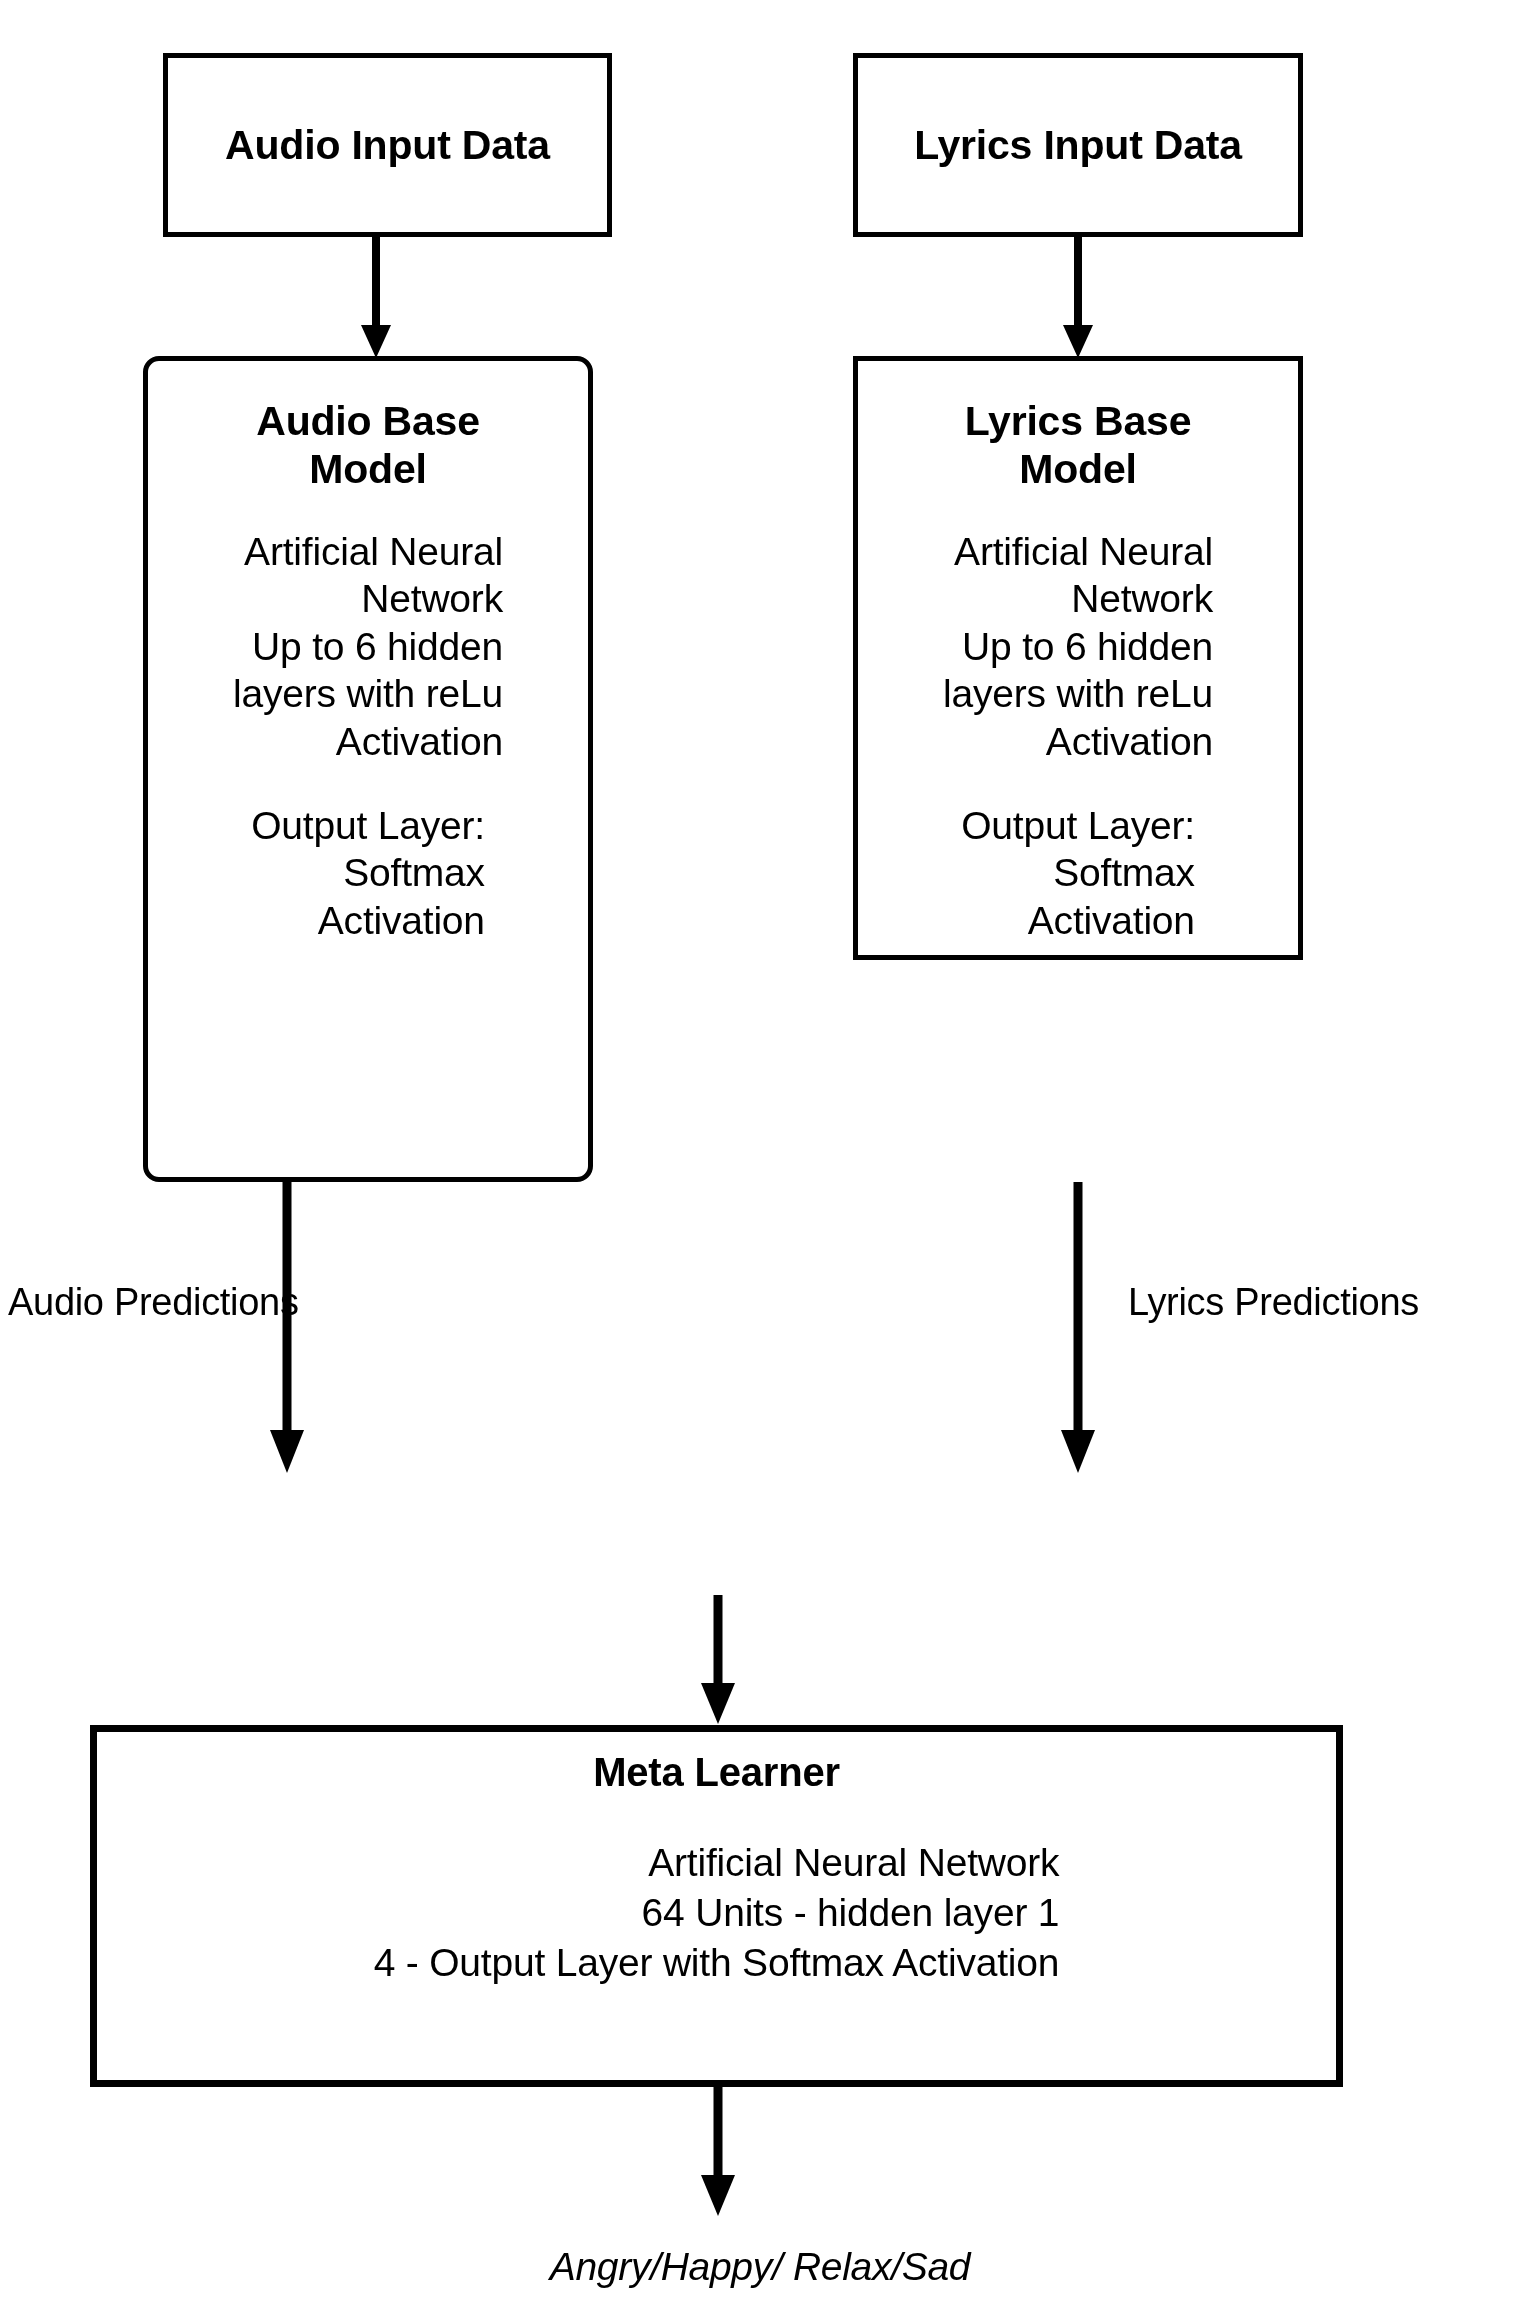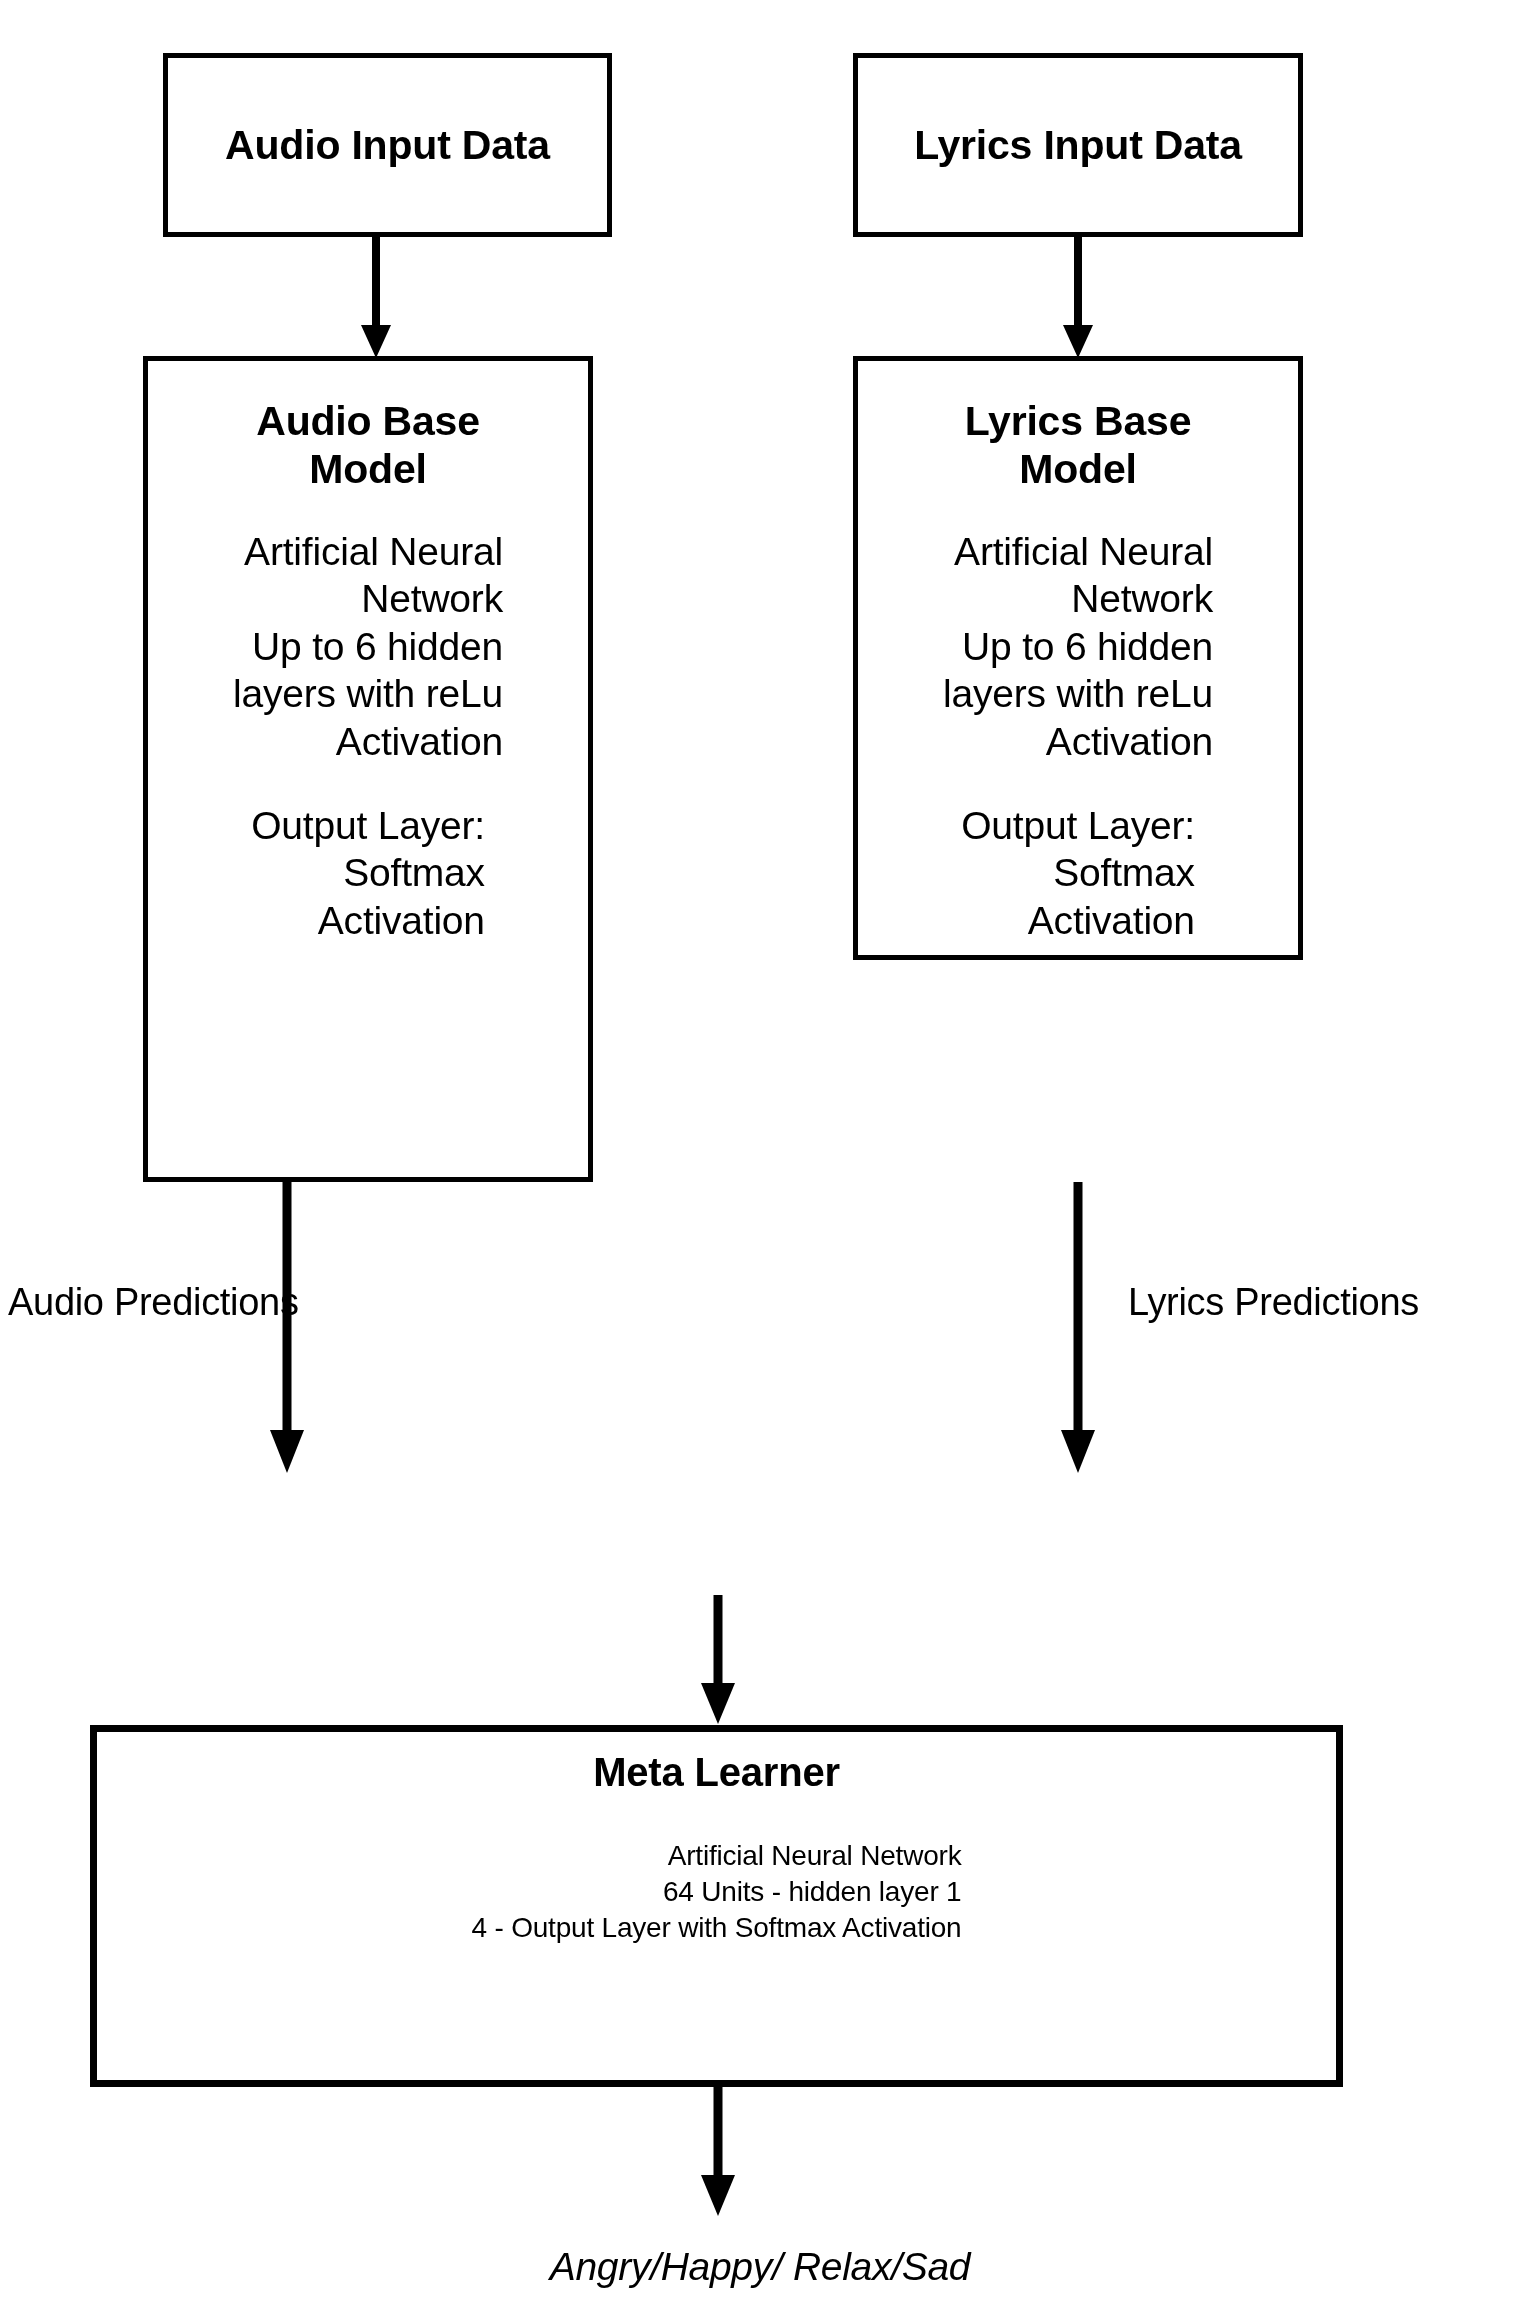--- a/index.html
+++ b/index.html
@@ -78,21 +78,21 @@
     font-size: 37px;
     letter-spacing: 0.3px;
   }
 
   
   .meta-box .node-title {
     font-size: 40px;
     margin-top: 17px;
   }
   .meta-box .node-body {
-    font-size: 28px;
+    font-size: 39px;
     margin-top: 42px;
     line-height: 1.28;
   }
 
   
   .edge-label {
     position: absolute;
     font-size: 38px;
     letter-spacing: -0.3px;
     white-space: nowrap;
@@ -136,21 +136,21 @@
     </svg>
   </div>
 
   <div class="arrow" style="left:1062px; top:237px; width:32px; height:122px;">
     <svg width="32" height="122" viewBox="0 0 32 122">
       <line x1="16" y1="0" x2="16" y2="96" stroke="#000" stroke-width="8"></line>
       <polygon points="16,121 1,88 31,88" fill="#000"></polygon>
     </svg>
   </div>
 
-  <div class="node base-box" style="left:143px; top:356px; width:450px; height:826px;">
+  <div class="node base-box" style="left:143px; top:356px; width:450px; height:826px;border-radius:16px;">
     <div class="node-title">Audio Base
 Model</div>
     <div class="node-body">Artificial Neural
 Network
 Up to 6 hidden
 layers with reLu
 Activation</div>
     <div class="node-body second">Output Layer:
 Softmax
 Activation</div>

